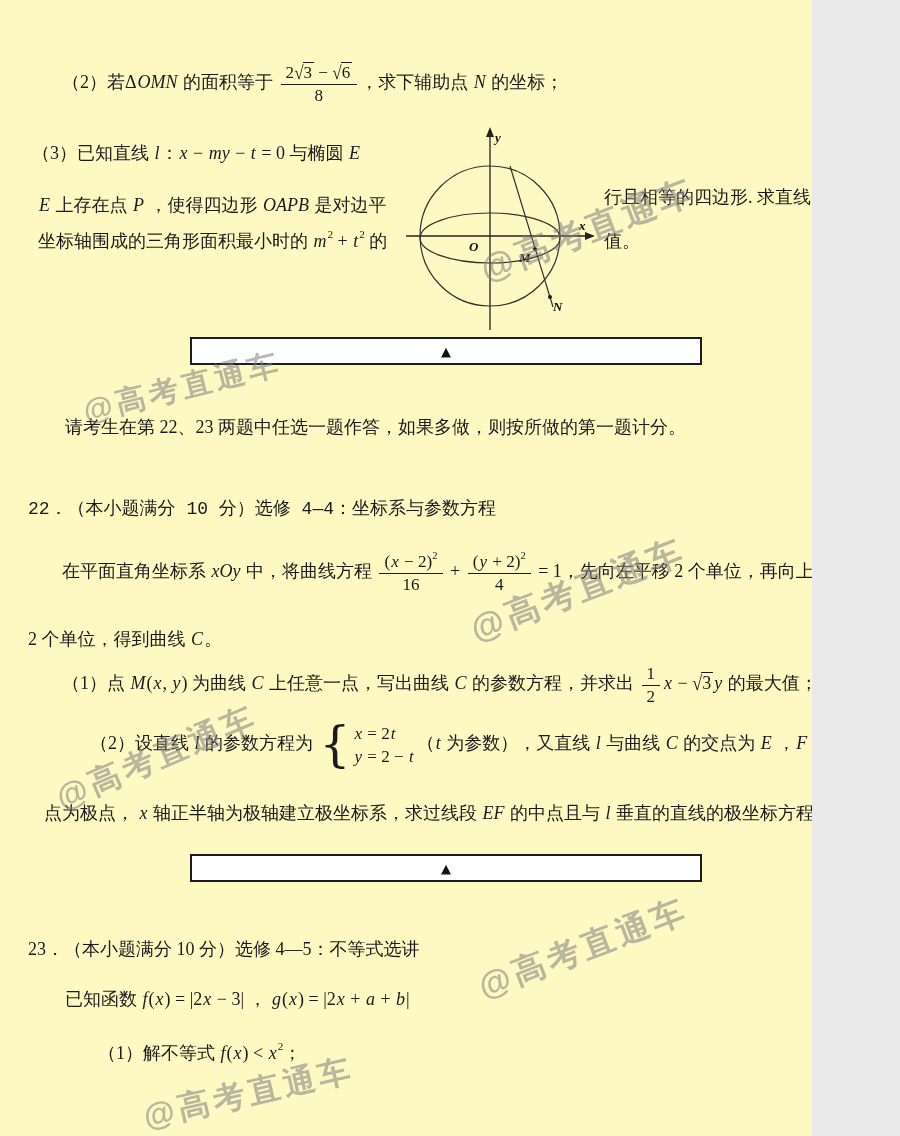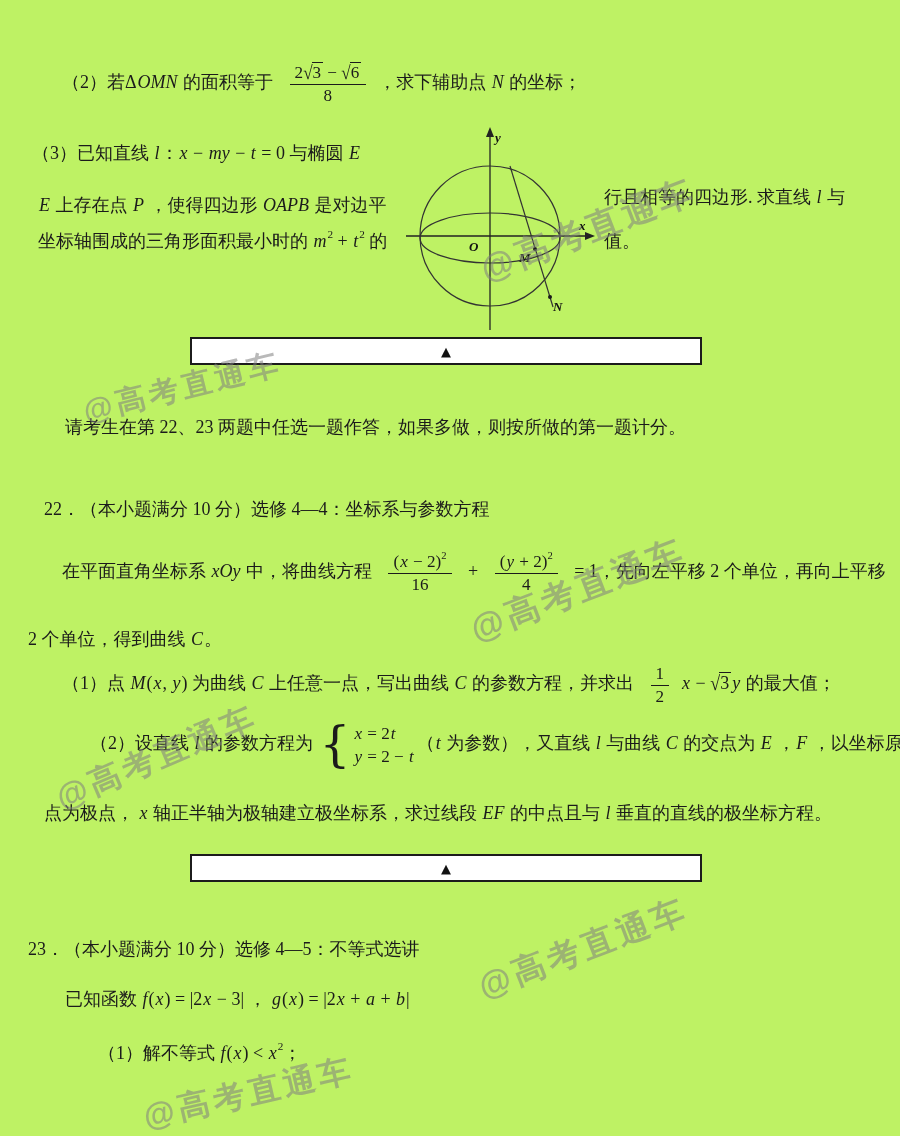--- a/index.html
+++ b/index.html
@@ -1,23 +1,23 @@
 <!DOCTYPE html>
 <html><head>
 <meta charset="utf-8">
 <style>
   html,body{margin:0;padding:0;background:#e9e9e9;}
   .page{
-    position:relative;width:900px;height:1136px;background:#bef264;overflow:hidden;
+    position:relative;width:812px;height:1136px;background:#fef9c3;overflow:hidden;
     font-family:"Liberation Serif","DejaVu Serif",serif;color:#1b1b1b;font-size:18px;
   }
   .line{position:absolute;white-space:nowrap;line-height:1.55;}
   .mi{font-style:italic;font-family:"Liberation Serif","DejaVu Serif",serif;padding:0 1px;}
   sup.sp{font-size:0.62em;line-height:0;position:relative;top:-0.15em;}
-  .frac{display:inline-block;vertical-align:middle;text-align:center;margin:0 12px;font-size:0.95em;}
+  .frac{display:inline-block;vertical-align:middle;text-align:center;margin:0 3px;font-size:0.95em;}
   .frac .num{display:block;padding:0 5px 1px;border-bottom:1.4px solid currentColor;line-height:1.15;}
   .frac .den{display:block;padding:1px 5px 0;line-height:1.15;}
   .sqrt{display:inline-block;white-space:nowrap;}
   .sqrt .rad{display:inline-block;transform:scaleY(1.12);margin-right:-1px;}
   .sqrt .sqc{display:inline-block;border-top:1.3px solid currentColor;padding:0 2px 0 1px;line-height:1.15;}
   .cases{display:inline-flex;align-items:center;vertical-align:middle;margin:0 2px;}
   .cases .brace{font-size:2.7em;font-weight:400;line-height:0.85;margin-right:3px;font-family:"DejaVu Serif",serif;}
   .cases .col{display:inline-flex;flex-direction:column;}
   .cases .row{display:block;line-height:1.35;font-size:0.95em;white-space:nowrap;}
   .answer-box{
@@ -63,21 +63,21 @@
     <text class="dlabel" x="119" y="136">M</text>
     <text class="dlabel" x="153" y="185">N</text>
   </svg>
 
   <div class="answer-box" style="top:337px;">
     <span class="tri">▲</span>
   </div>
 
   <div class="line" style="left:65px;top:414px;">请考生在第 22、23 两题中任选一题作答，如果多做，则按所做的第一题计分。</div>
 
-  <div class="line" style="left:44px;top:496px;">22．（本小题满分 10 分）选修 4—4：坐标系与参数方程</div>
+  <div class="line" style="left:28px;top:496px;font-family:Liberation Mono, monospace;">22．（本小题满分 10 分）选修 4—4：坐标系与参数方程</div>
   <div class="line" style="left:62px;top:552px;">在平面直角坐标系 <span class="mi">xOy</span> 中，将曲线方程 <span class="frac"><span class="num">(<span class="mi">x</span> − 2)<sup class="sp">2</sup></span><span class="den">16</span></span> + <span class="frac"><span class="num">(<span class="mi">y</span> + 2)<sup class="sp">2</sup></span><span class="den">4</span></span> = 1，先向左平移 2 个单位，再向上平移</div>
   <div class="line" style="left:28px;top:626px;">2 个单位，得到曲线 <span class="mi">C</span>。</div>
   <div class="line" style="left:62px;top:664px;">（1）点 <span class="mi">M</span>(<span class="mi">x</span>, <span class="mi">y</span>) 为曲线 <span class="mi">C</span> 上任意一点，写出曲线 <span class="mi">C</span> 的参数方程，并求出 <span class="frac"><span class="num">1</span><span class="den">2</span></span><span class="mi">x</span> − <span class="sqrt"><span class="rad">√</span><span class="sqc">3</span></span><span class="mi">y</span> 的最大值；</div>
   <div class="line" style="left:62px;top:722px;margin-left:28px;">（2）设直线 <span class="mi">l</span> 的参数方程为 <span class="cases">
         <span class="brace">{</span>
         <span class="col">
           <span class="row"><span class="mi">x</span> = 2<span class="mi">t</span></span>
           <span class="row"><span class="mi">y</span> = 2 − <span class="mi">t</span></span>
         </span>
       </span>（<span class="mi">t</span> 为参数），又直线 <span class="mi">l</span> 与曲线 <span class="mi">C</span> 的交点为 <span class="mi">E</span> ，<span class="mi">F</span> ，以坐标原</div>

